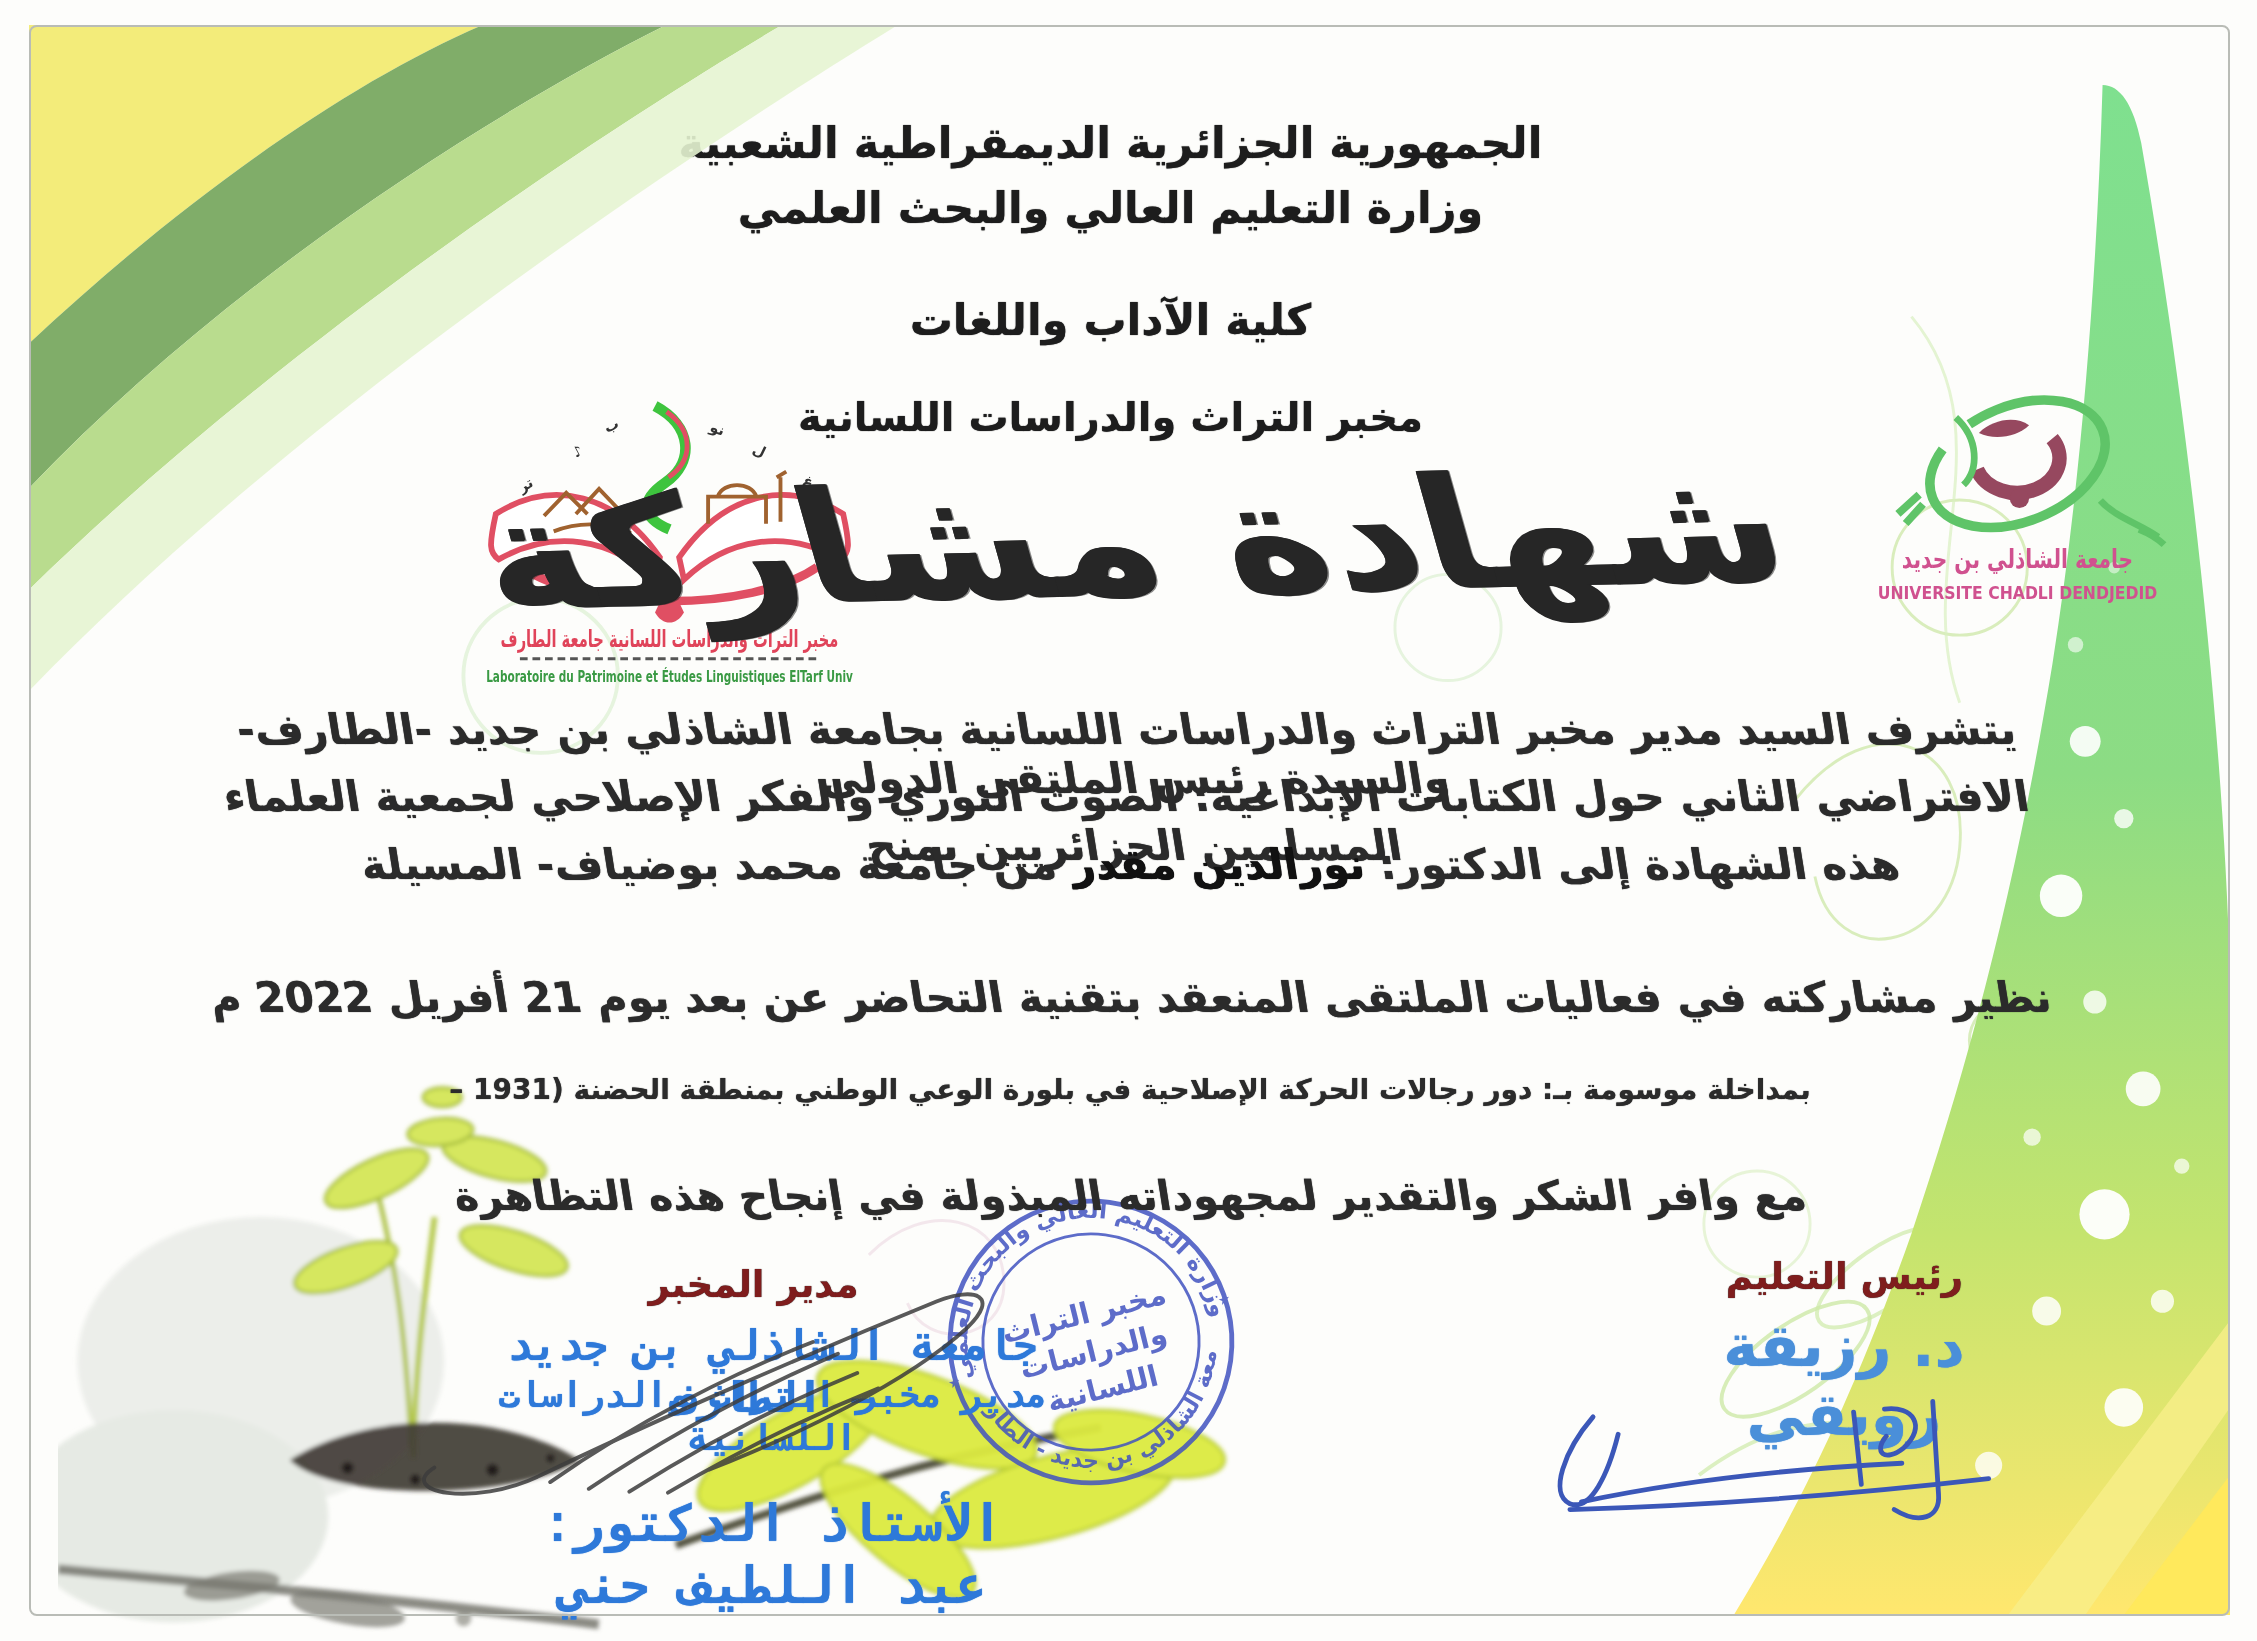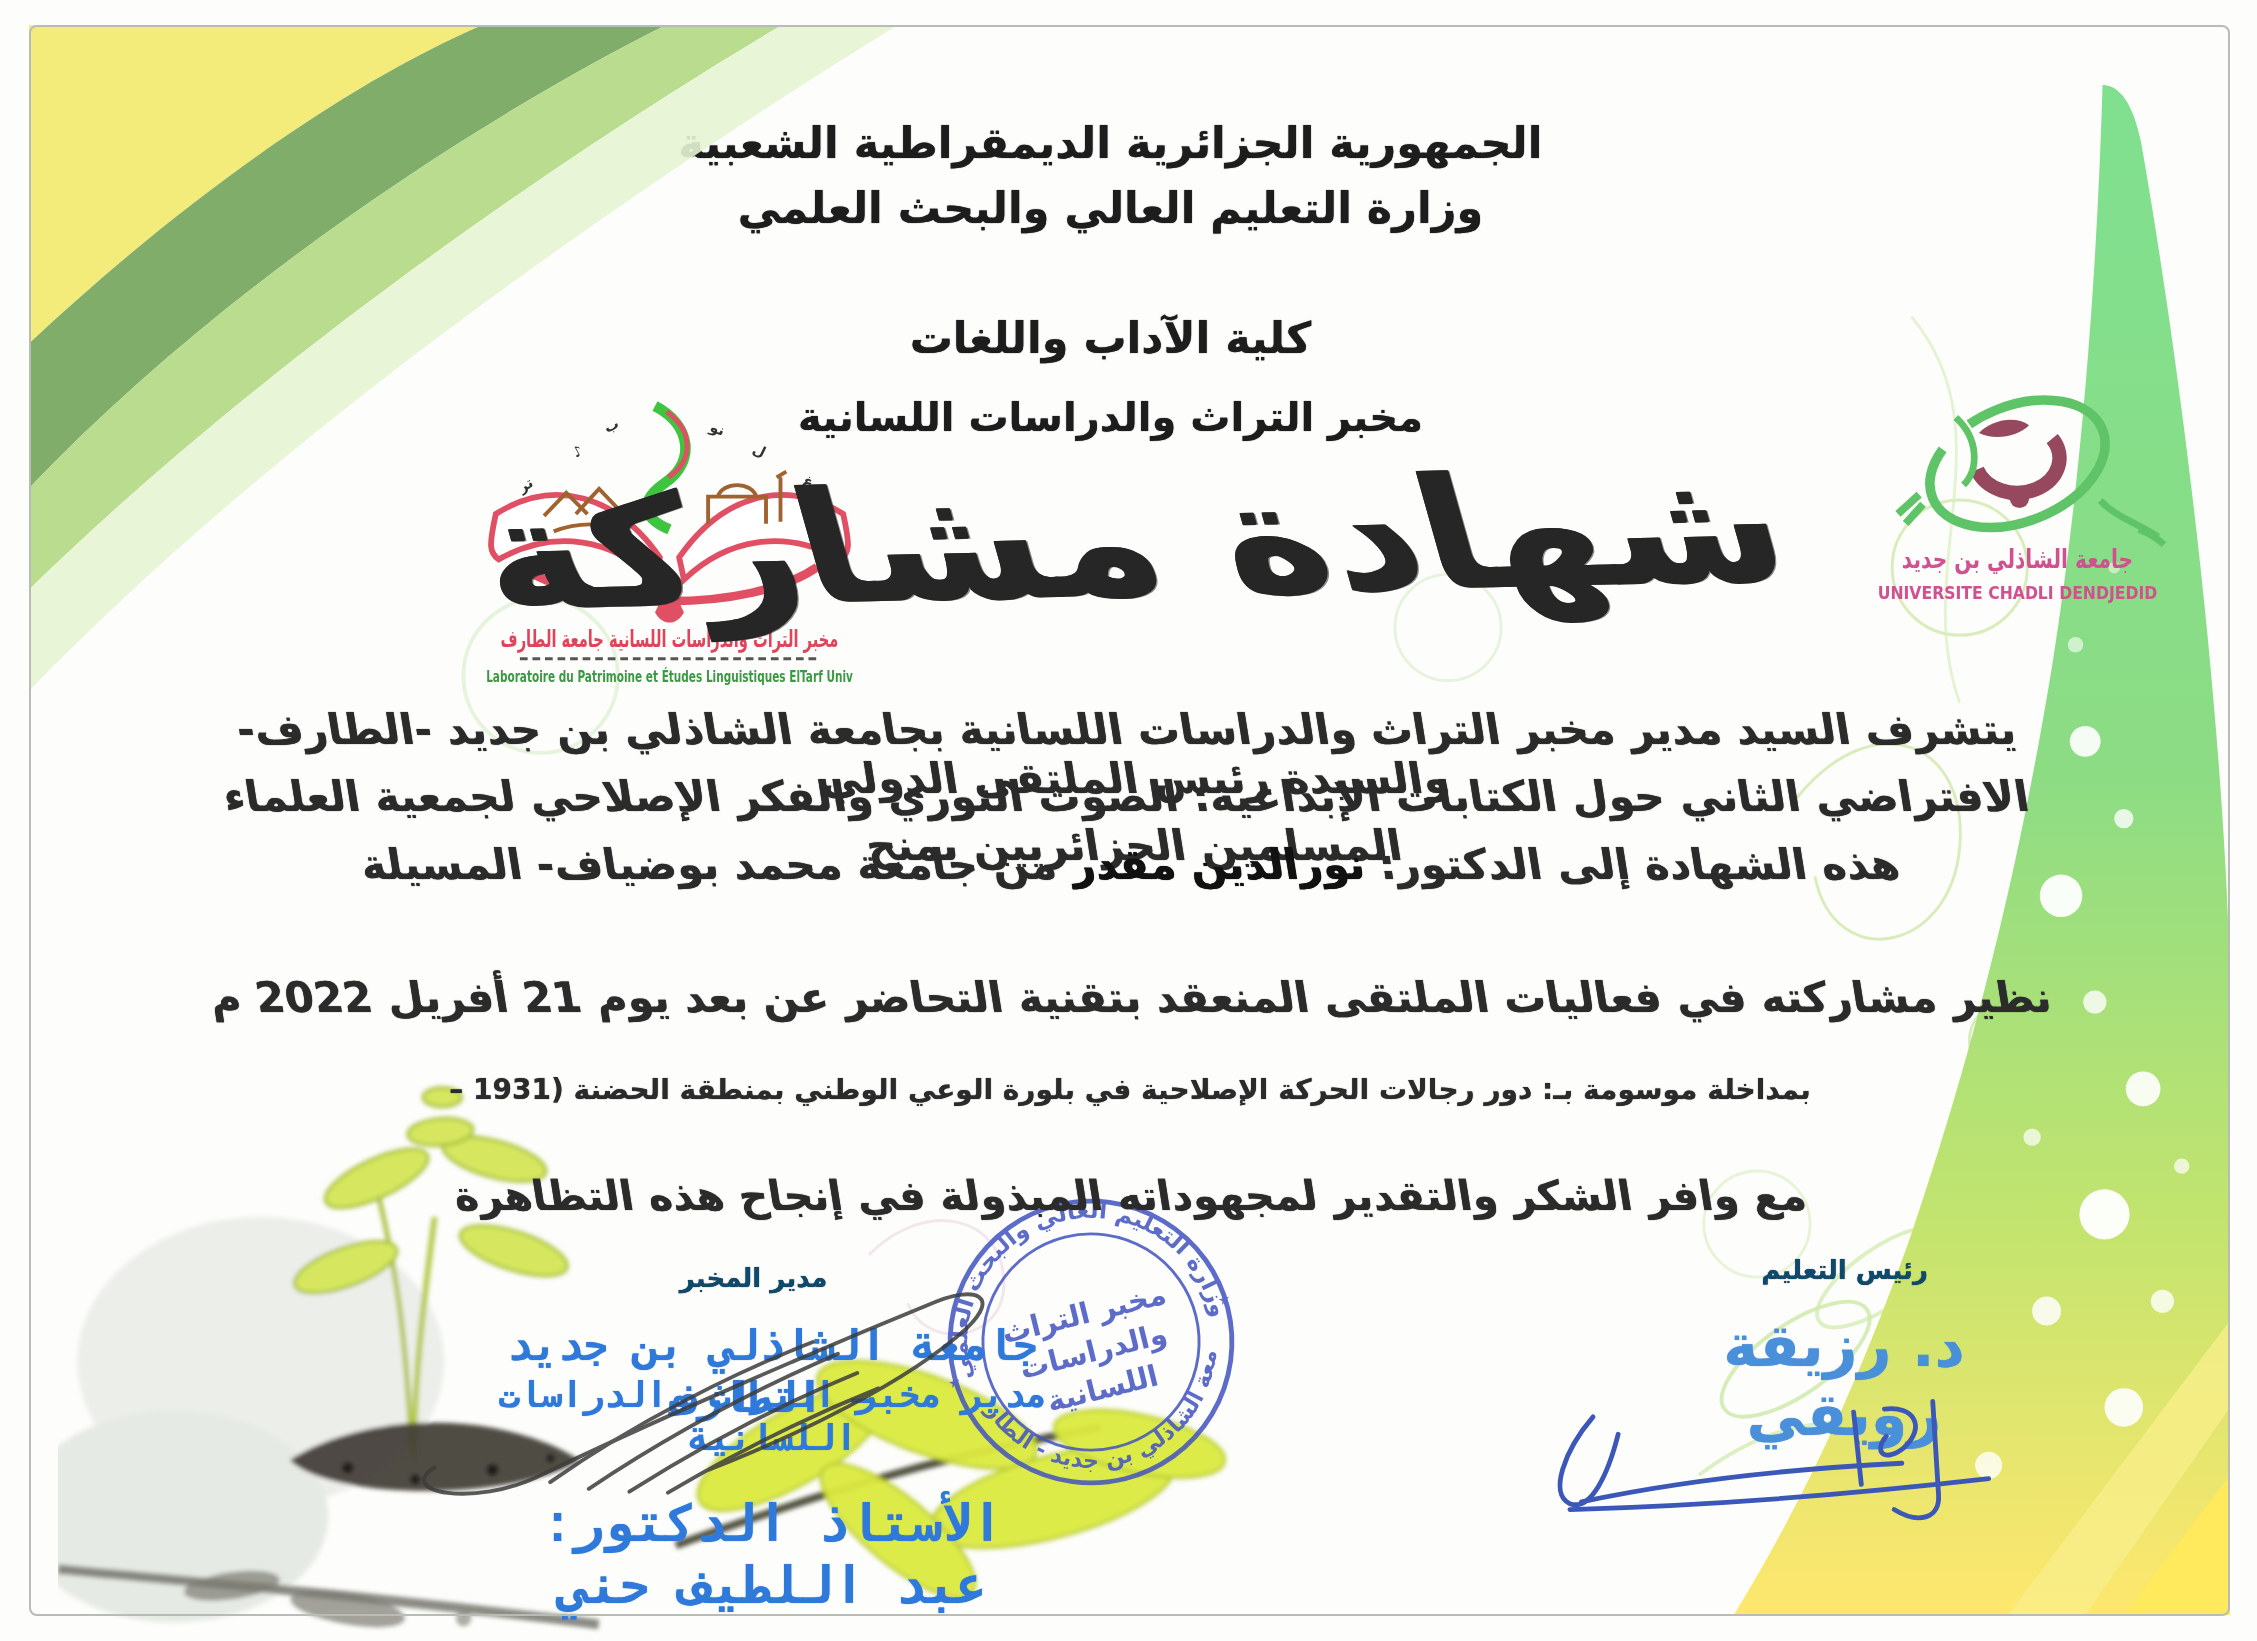--- a/index.html
+++ b/index.html
@@ -22,21 +22,21 @@
     position:absolute;top:452px;left:541px;width:1178px;text-align:center;
     font-size:153px;font-weight:bold;color:#262626;z-index:3;
     text-shadow:1px 0 0 #262626,0 1px 0 #262626,1.9px 1px 0 #26262688;
   }
   .title .inner{display:inline-block;transform:scaleX(1.18) skewX(12deg) rotate(-1.5deg);}
   .bodyline{position:absolute;left:174px;width:1912px;text-align:center;direction:rtl;
             font-size:42px;font-weight:bold;color:#2b2b2b;z-index:3;text-shadow:0 0 1px #2b2b2b;}
   .bold-name{font-weight:bold;color:#111;text-shadow:0 0 1px #111,0.5px 0 0 #111;}
   .upright{font-size:28px;margin-top:32px;}
   .bluetxt{color:#2e79d9;text-shadow:0 0 1px #2e79d9;font-family:Liberation Mono, monospace;}
-  .role{color:#0c4a6e;font-weight:bold;font-size:26px;text-shadow:0 0 1px #101010;}
+  .role{color:#7f1d1d;font-weight:bold;font-size:37px;text-shadow:0 0 1px #101010;}
   .signblock{position:absolute;text-align:center;direction:rtl;font-weight:bold;z-index:3;}
   svg{display:block;}
   .deco{pointer-events:none;}
 </style>
 </head>
 <body>
 
 <div class="page">
 
   <svg class="abs deco" style="left:29px;top:25px;z-index:1" width="946" height="695" viewBox="0 0 980 720">
@@ -169,21 +169,21 @@
       <path d="M120,58 C134,44 158,40 172,50 C160,62 136,66 120,58 Z" fill="#96485f"></path>
       <circle cx="162" cy="126" r="10" fill="#96485f"></circle>
       <path d="M96,42 C120,64 120,96 104,112" fill="none" stroke="#5fc468" stroke-width="7"></path>
     </g>
     <text x="160" y="198" text-anchor="middle" direction="rtl" textLength="240" lengthAdjust="spacingAndGlyphs" font-size="27" font-weight="bold" fill="#d0518f" font-family="DejaVu Sans, sans-serif">جامعة الشاذلي بن جديد</text>
     <text x="160" y="230" text-anchor="middle" textLength="290" lengthAdjust="spacingAndGlyphs" font-size="19" font-weight="bold" fill="#d0518f" font-family="DejaVu Sans, sans-serif">UNIVERSITE CHADLI DENDJEDID</text>
   </svg>
 
   <div class="hline" style="top:118px">الجمهورية الجزائرية الديمقراطية الشعبية</div>
   <div class="hline" style="top:183px">وزارة التعليم العالي والبحث العلمي</div>
-  <div class="hline" style="top:313px">كلية الآداب واللغات</div>
+  <div class="hline" style="top:295px">كلية الآداب واللغات</div>
   <div class="hline" style="top:394px;font-size:40px">مخبر التراث والدراسات اللسانية</div>
 
   <div class="title rtl">
     <span class="inner">شهادة مشاركة</span>
   </div>
 
   <div class="bodyline" style="top:705px">
     <span class="skew">يتشرف السيد مدير مخبر التراث والدراسات اللسانية بجامعة الشاذلي بن جديد -الطارف- والسيدة رئيس الملتقى الدولي</span>
   </div>
   <div class="bodyline" style="top:772px">

